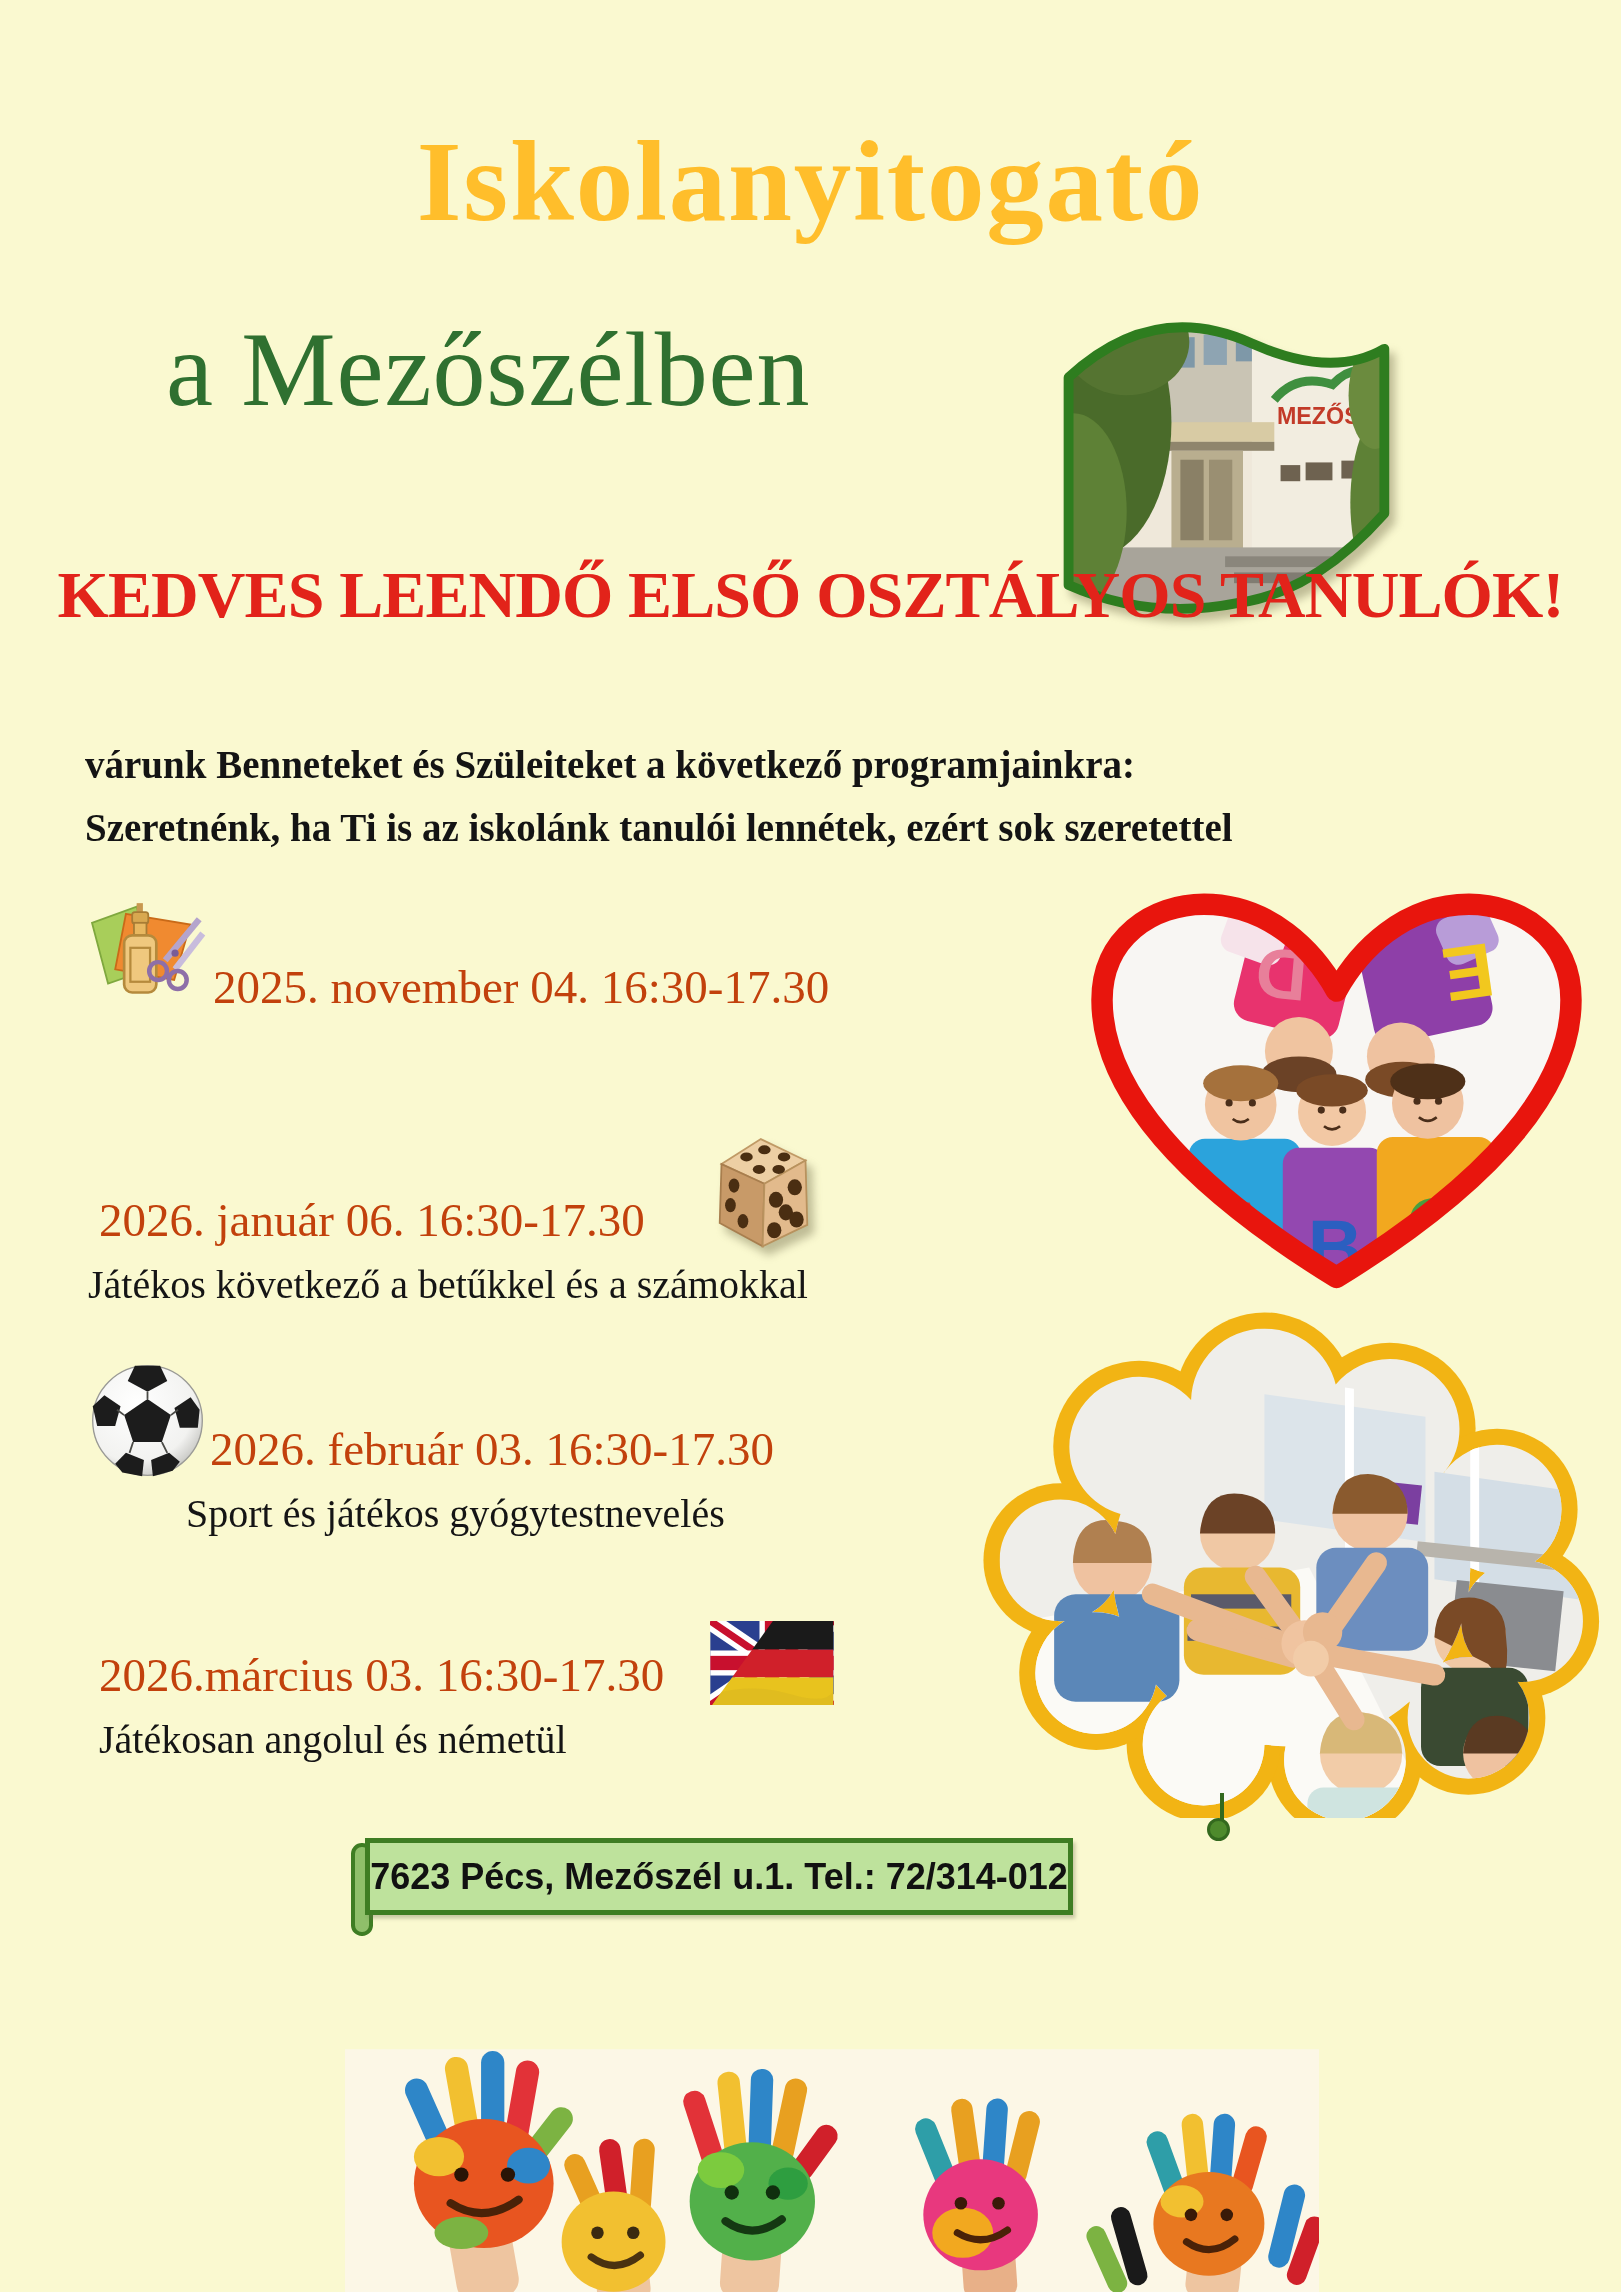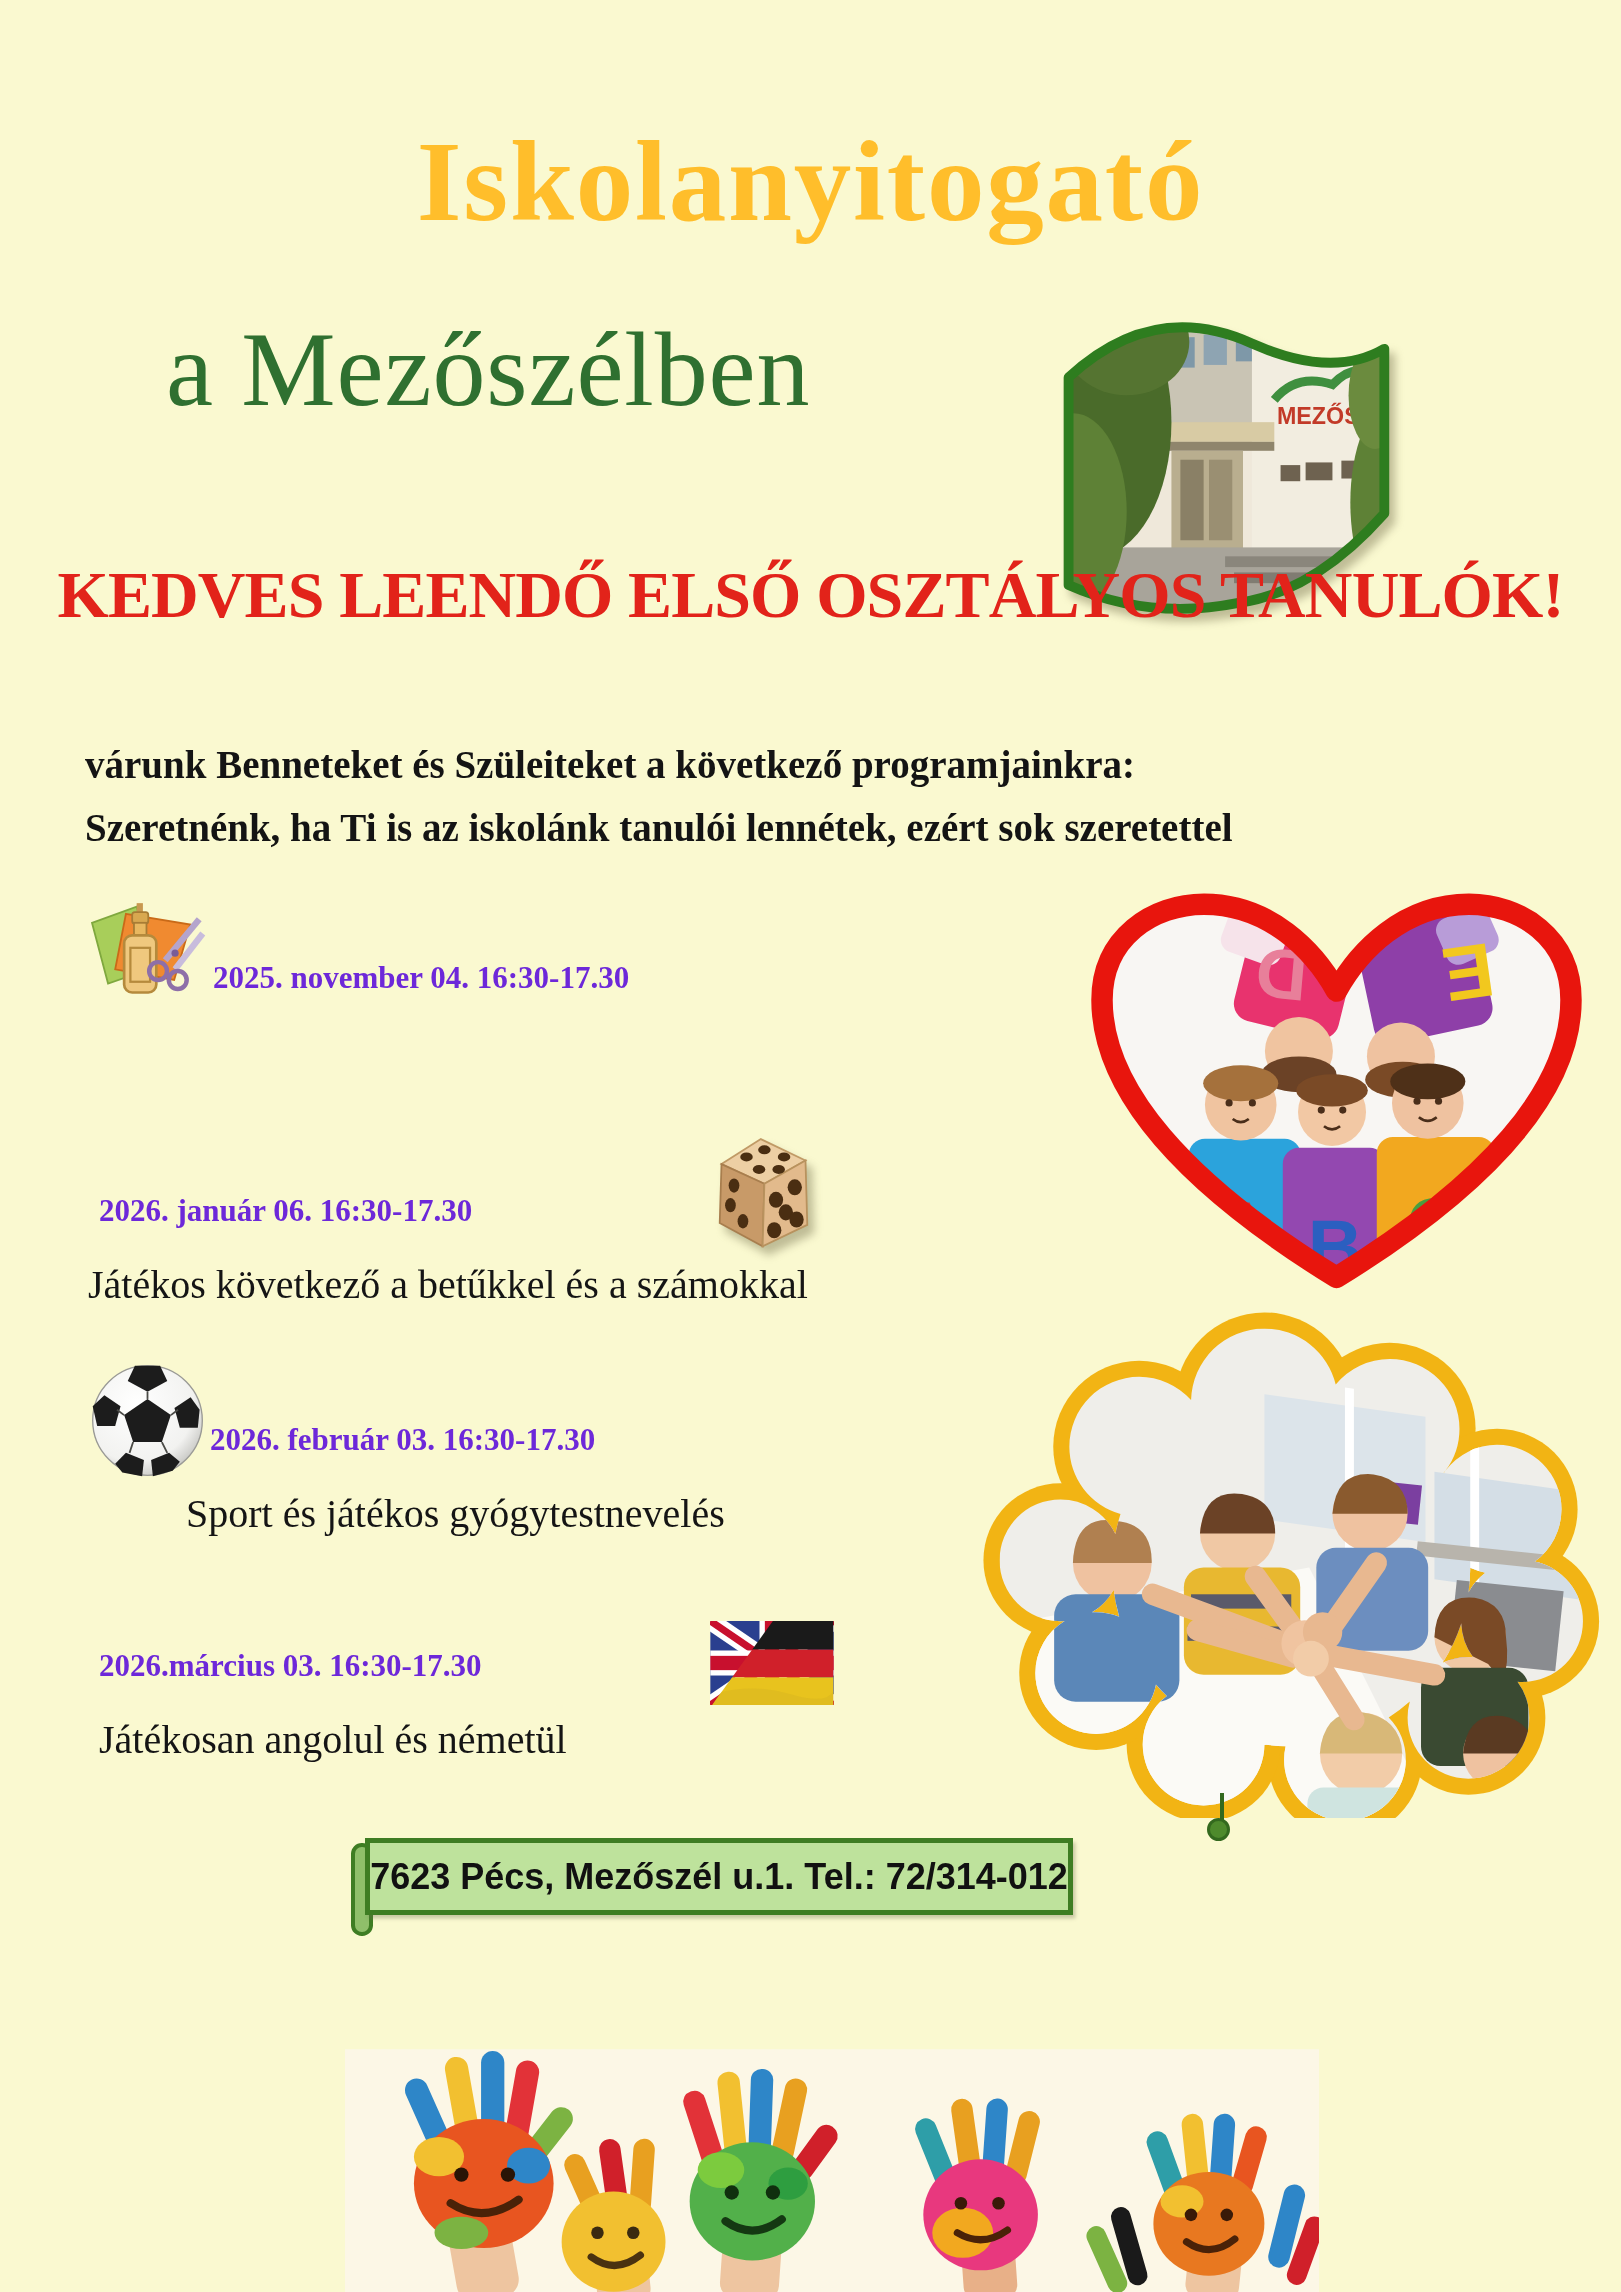--- a/index.html
+++ b/index.html
@@ -16,21 +16,21 @@
     font-size:106px;color:#2F7030;white-space:nowrap;letter-spacing:0.9px;
   }
   .greeting{
     width:1621px;text-align:center;font-family:Liberation Serif, serif;
     font-weight:bold;font-size:66px;color:#E2231A;letter-spacing:-0.9px;white-space:nowrap;
   }
   .intro{
     font-weight:bold;font-size:39px;color:#141414;line-height:1.62;white-space:nowrap;
   }
   .date{
-    font-weight:bold;font-size:31px;color:#6d28d9;white-space:nowrap;
+    font-weight:normal;font-size:47px;color:#c2410c;white-space:nowrap;
   }
   .desc{
     font-size:40px;color:#151515;white-space:nowrap;
   }
   .banner-box{
     left:365px;top:1838px;width:708px;height:77px;background:#BEE29C;
     border:5.4px solid #3E7D23;box-sizing:border-box;
     display:flex;align-items:center;justify-content:center;
     box-shadow:2.7px 3.6px 3.6px rgba(110,110,80,.35);
   }

